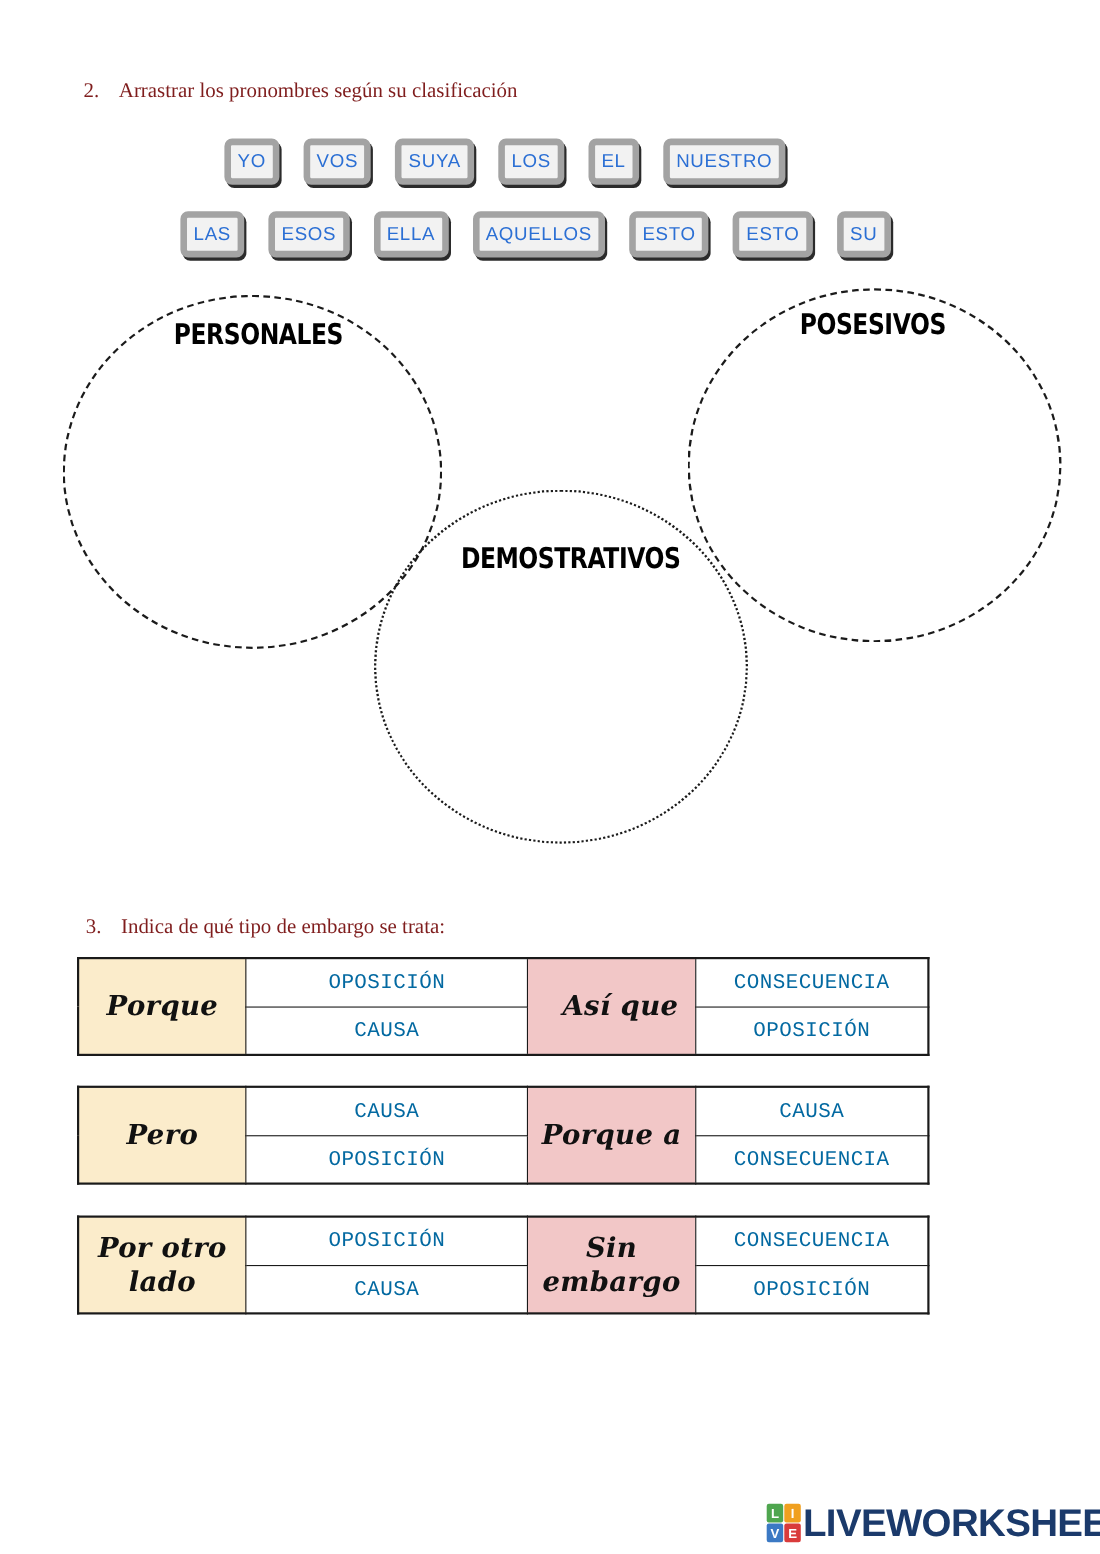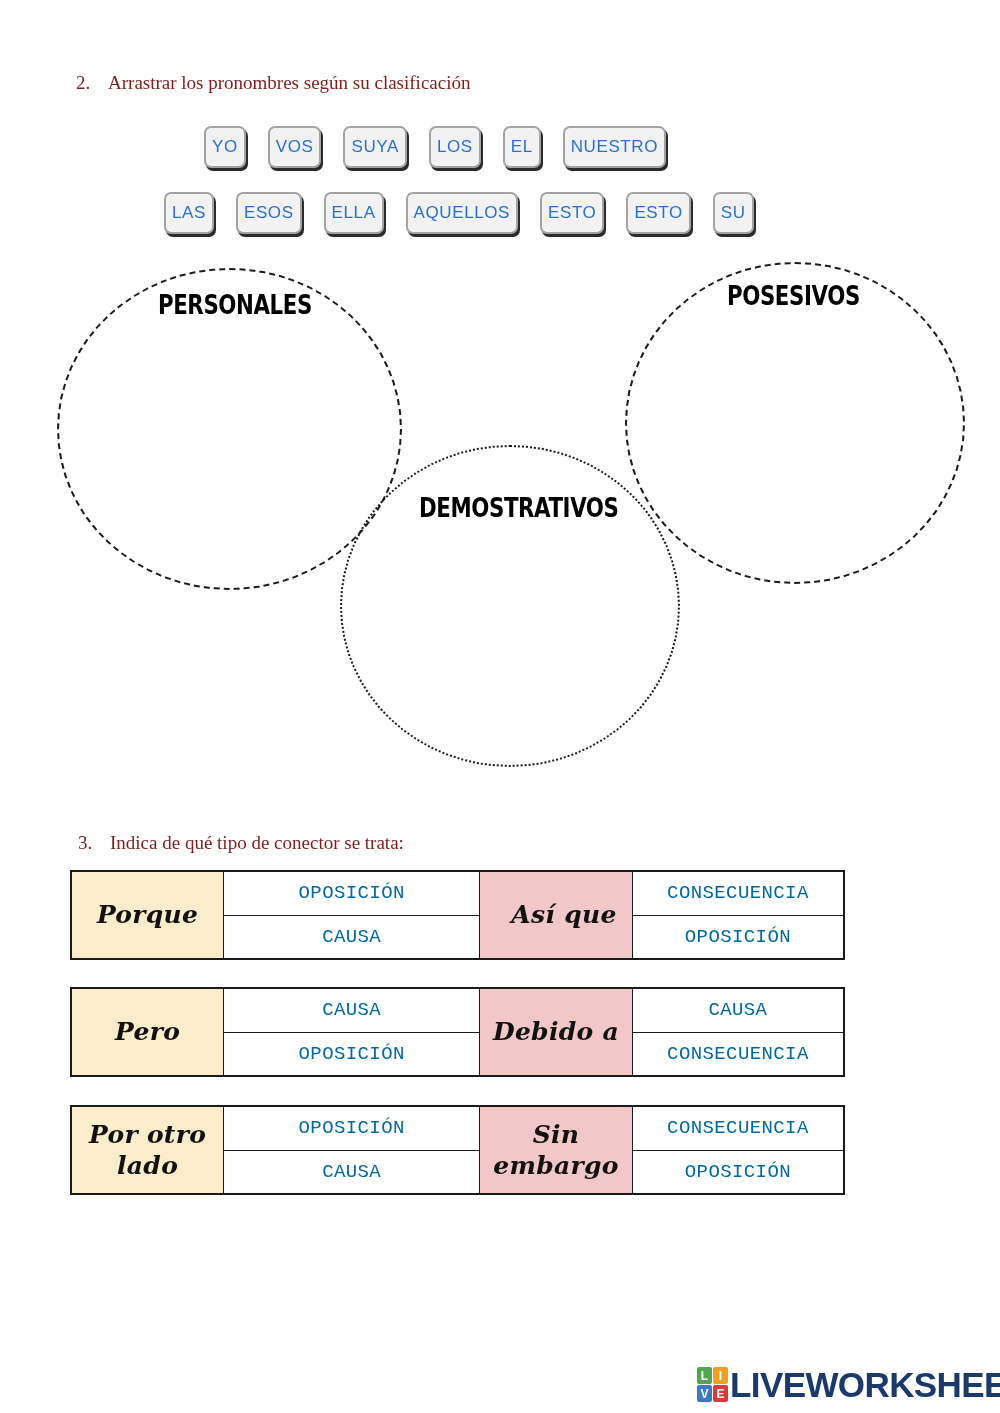--- a/index.html
+++ b/index.html
@@ -26,21 +26,21 @@
   #heading-2 { left: 76px; top: 72px; }
   #heading-3 { left: 78px; top: 832px; }
 
   
   .chip-row { position: absolute; display: flex; align-items: flex-start; }
   #chip-row-1 { left: 204px; top: 126px; gap: 22px; }
   #chip-row-2 { left: 164px; top: 192px; gap: 22px; }
 
   .chip {
     background: #f2f2f2;
-    border: 2px solid #a3a3a3;
+    border: 6px solid #a3a3a3;
     border-radius: 7px;
     box-shadow: 2px 3px 0 0 #2b2b2b;
     height: 42px;
     display: flex;
     align-items: center;
     justify-content: center;
     padding: 0 6px;
     font-family: "Liberation Sans", "DejaVu Sans", sans-serif;
     font-size: 17px;
     font-weight: 400;
@@ -199,21 +199,21 @@
 <div class="venn-wrap">
   <div class="circle" id="circle-personales"></div>
   <div class="circle" id="circle-posesivos"></div>
   <div class="circle" id="circle-demostrativos"></div>
 </div>
 <div class="circle-label" id="label-personales">PERSONALES</div>
 <div class="circle-label" id="label-posesivos">POSESIVOS</div>
 <div class="circle-label" id="label-demostrativos">DEMOSTRATIVOS</div>
 
 <div class="exercise-heading" id="heading-3">
-  <span class="num">3.</span><span>Indica de qué tipo de conector se trata:</span>
+  <span class="num">3.</span><span>Indica de qué tipo de embargo se trata:</span>
 </div>
 
 <table class="conn-table" id="conn-table-0">
   <tbody>
       <tr>
     <td class="cell-connector cream" rowspan="2" style="background: rgb(251, 236, 203);">Porque</td>
     <td class="cell-option col-opt-left">OPOSICIÓN</td>
     <td class="cell-connector pink" rowspan="2" style="background: rgb(242, 199, 199); padding-left: 16px;">Así que</td>
     <td class="cell-option col-opt-right">CONSECUENCIA</td>
   </tr>
@@ -222,21 +222,21 @@
     <td class="cell-option col-opt-right">OPOSICIÓN</td>
   </tr>
 </tbody>
   </table>
 
 <table class="conn-table" id="conn-table-1">
   <tbody>
       <tr>
     <td class="cell-connector cream" rowspan="2" style="background: rgb(251, 236, 203);">Pero</td>
     <td class="cell-option col-opt-left">CAUSA</td>
-    <td class="cell-connector pink" rowspan="2" style="background: rgb(242, 199, 199);">Debido a</td>
+    <td class="cell-connector pink" rowspan="2" style="background: rgb(242, 199, 199);">Porque a</td>
     <td class="cell-option col-opt-right">CAUSA</td>
   </tr>
   <tr>
     <td class="cell-option col-opt-left">OPOSICIÓN</td>
     <td class="cell-option col-opt-right">CONSECUENCIA</td>
   </tr>
 </tbody>
   </table>
 
 <table class="conn-table" id="conn-table-2">

